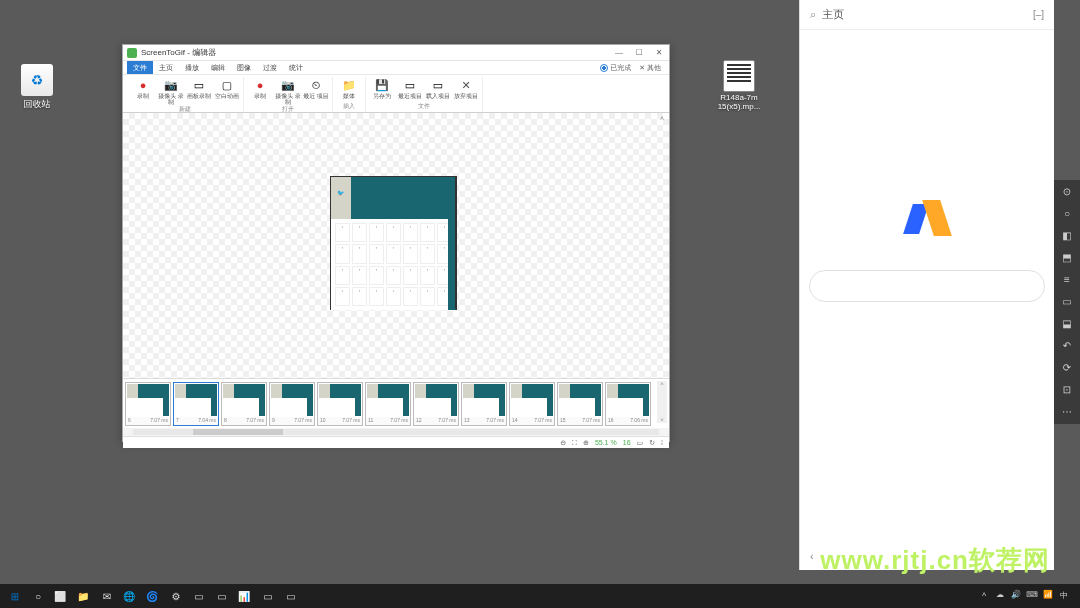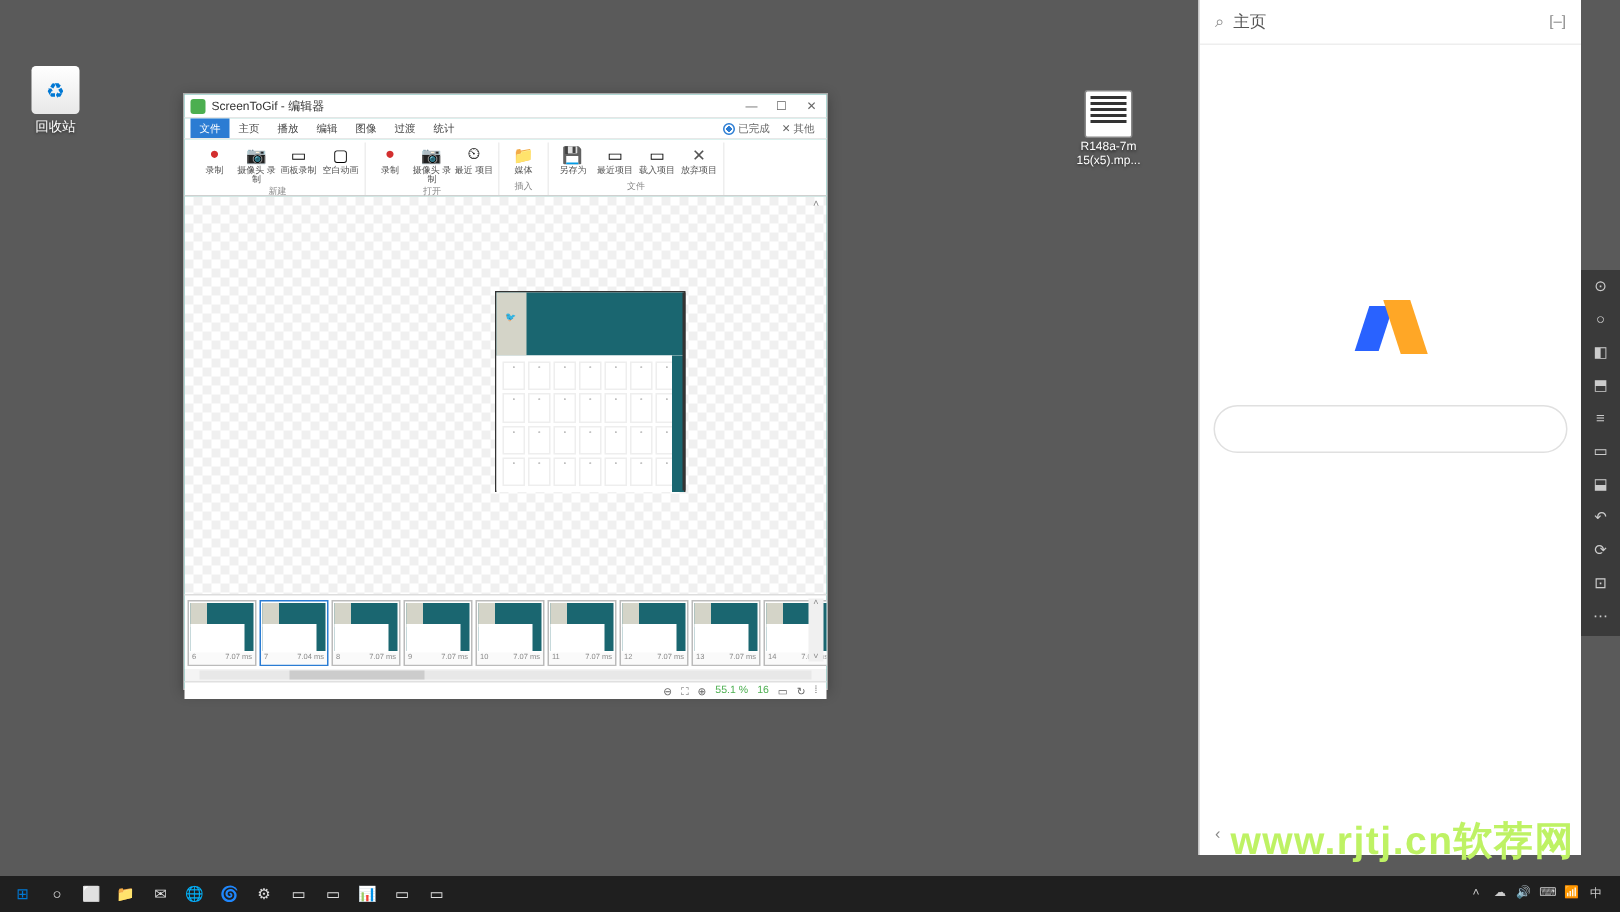--- a/index.html
+++ b/index.html
@@ -2,30 +2,30 @@
 <html><head>
 <meta charset="utf-8">
 <style>
 *{margin:0;padding:0;box-sizing:border-box;font-family:"Microsoft YaHei","Segoe UI",sans-serif}
 body{width:1080px;height:608px;background:#5a5a5a;position:relative;overflow:hidden}
 
 
 .desktop-icon{position:absolute;width:50px;text-align:center;cursor:pointer}
 .desktop-icon .ic{width:32px;height:32px;margin:0 auto 2px}
 .desktop-icon .lbl{font-size:9px;color:#fff;text-shadow:0 1px 2px rgba(0,0,0,.6)}
-.recycle-bin{top:44px;left:12px}
+.recycle-bin{top:64px;left:12px}
 .recycle-bin .ic{background:linear-gradient(#fff,#e8e8e8);border-radius:3px;position:relative}
 .recycle-bin .ic::after{content:"♻";position:absolute;top:50%;left:50%;transform:translate(-50%,-50%);color:#0078d4;font-size:14px}
 .file-icon{top:60px;right:316px}
 .file-icon .ic{background:#fff;border:1px solid #888;border-radius:2px;position:relative}
 .file-icon .ic::before{content:"";position:absolute;top:3px;left:3px;right:3px;height:18px;background:repeating-linear-gradient(#333 0 2px,transparent 2px 4px)}
 .file-icon .lbl{font-size:8px;line-height:1.1}
 
 
-.app-window{position:absolute;top:62px;left:122px;width:430px;height:398px;background:#14b8a6;border:1px solid #aaa;box-shadow:0 2px 8px rgba(0,0,0,.3)}
+.app-window{position:absolute;top:44px;left:122px;width:548px;height:398px;background:#8b5cf6;border:1px solid #aaa;box-shadow:0 2px 8px rgba(0,0,0,.3)}
 .titlebar{height:16px;background:#fff;display:flex;align-items:center;padding:0 4px;border-bottom:1px solid #e5e5e5}
 .titlebar .app-icon{width:10px;height:10px;background:#4caf50;border-radius:2px;margin-right:4px}
 .titlebar .title{font-size:8px;color:#333;flex:1}
 .win-btns{display:flex;gap:8px}
 .win-btn{width:12px;height:12px;font-size:8px;color:#666;text-align:center;line-height:12px;cursor:pointer}
 
 
 .ribbon-tabs{height:14px;display:flex;align-items:center;background:#fff;border-bottom:1px solid #e8e8e8;padding:0 4px}
 .rtab{font-size:7px;color:#444;padding:0 6px;height:100%;display:flex;align-items:center;cursor:pointer}
 .rtab.file{background:#2b7cd3;color:#fff}

